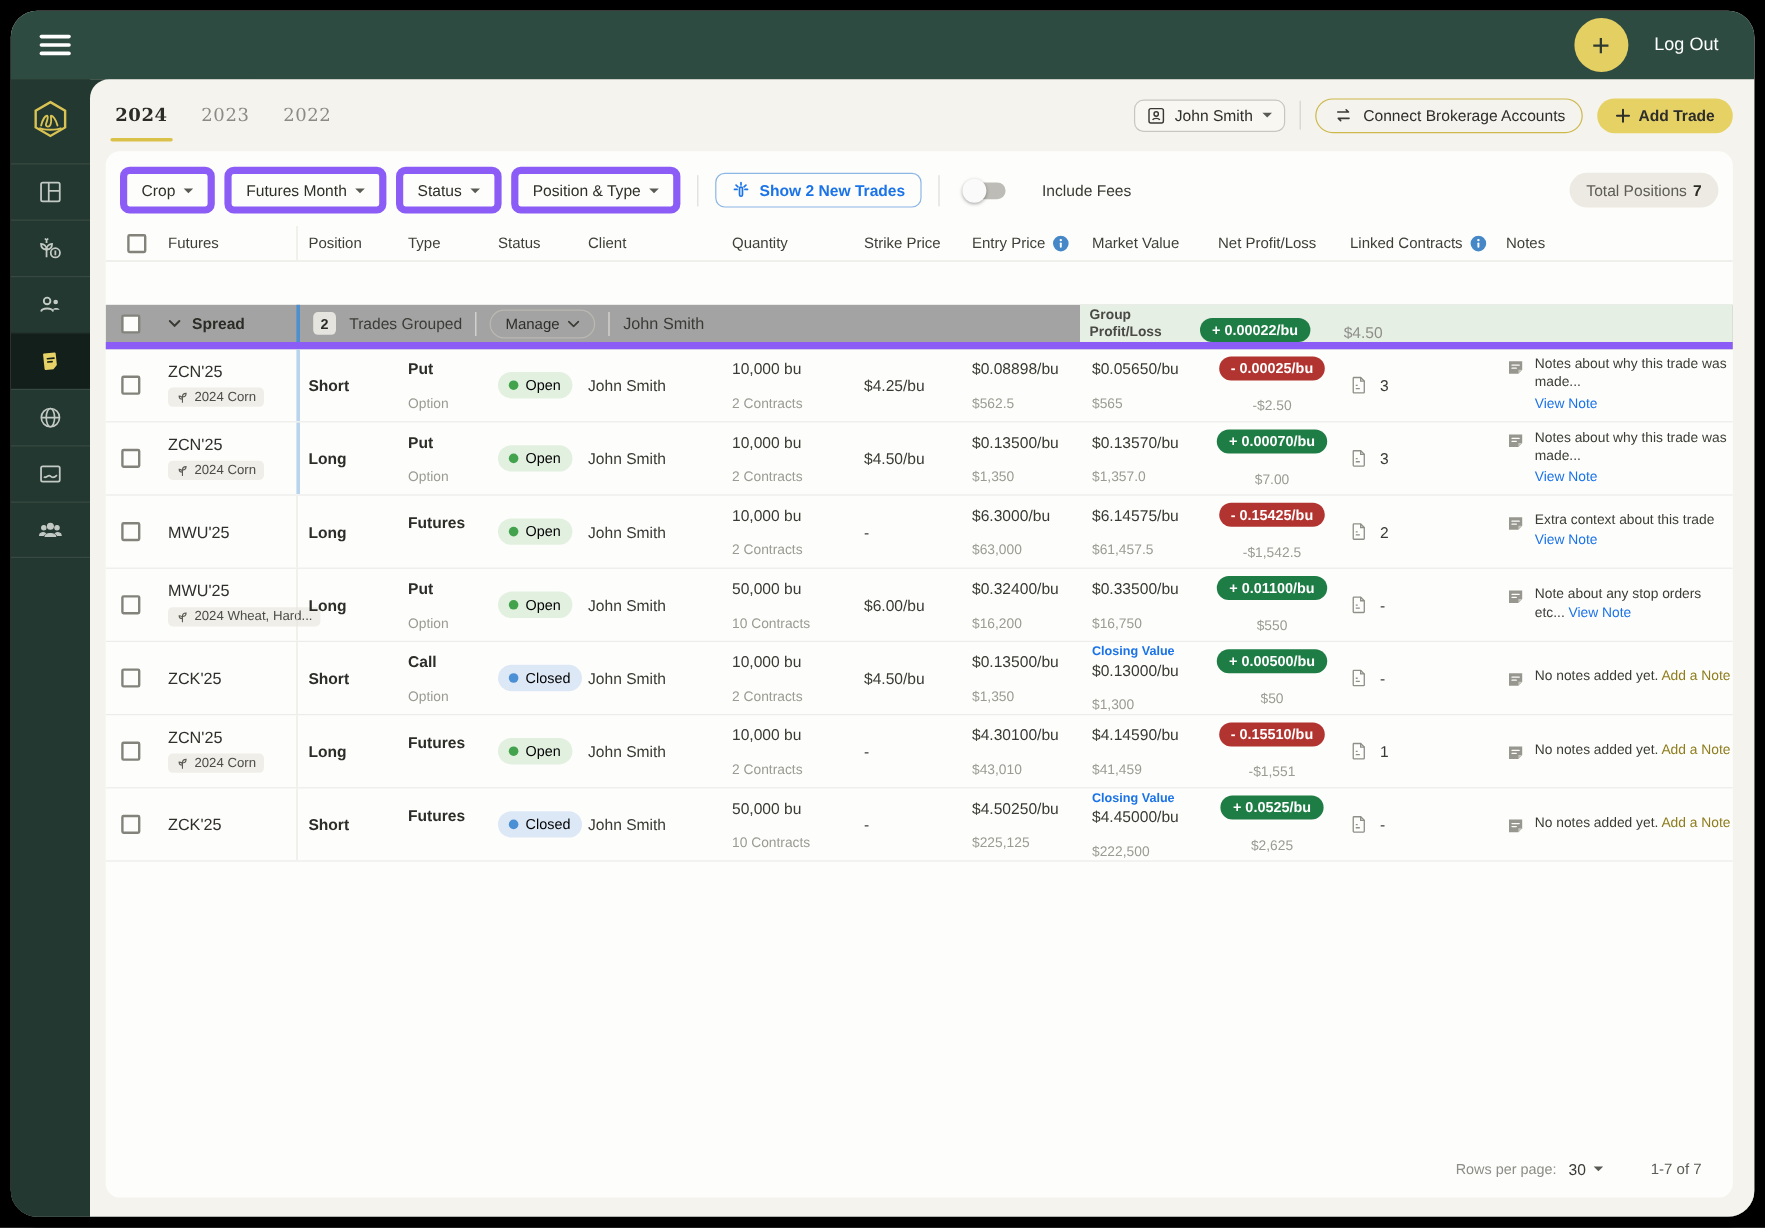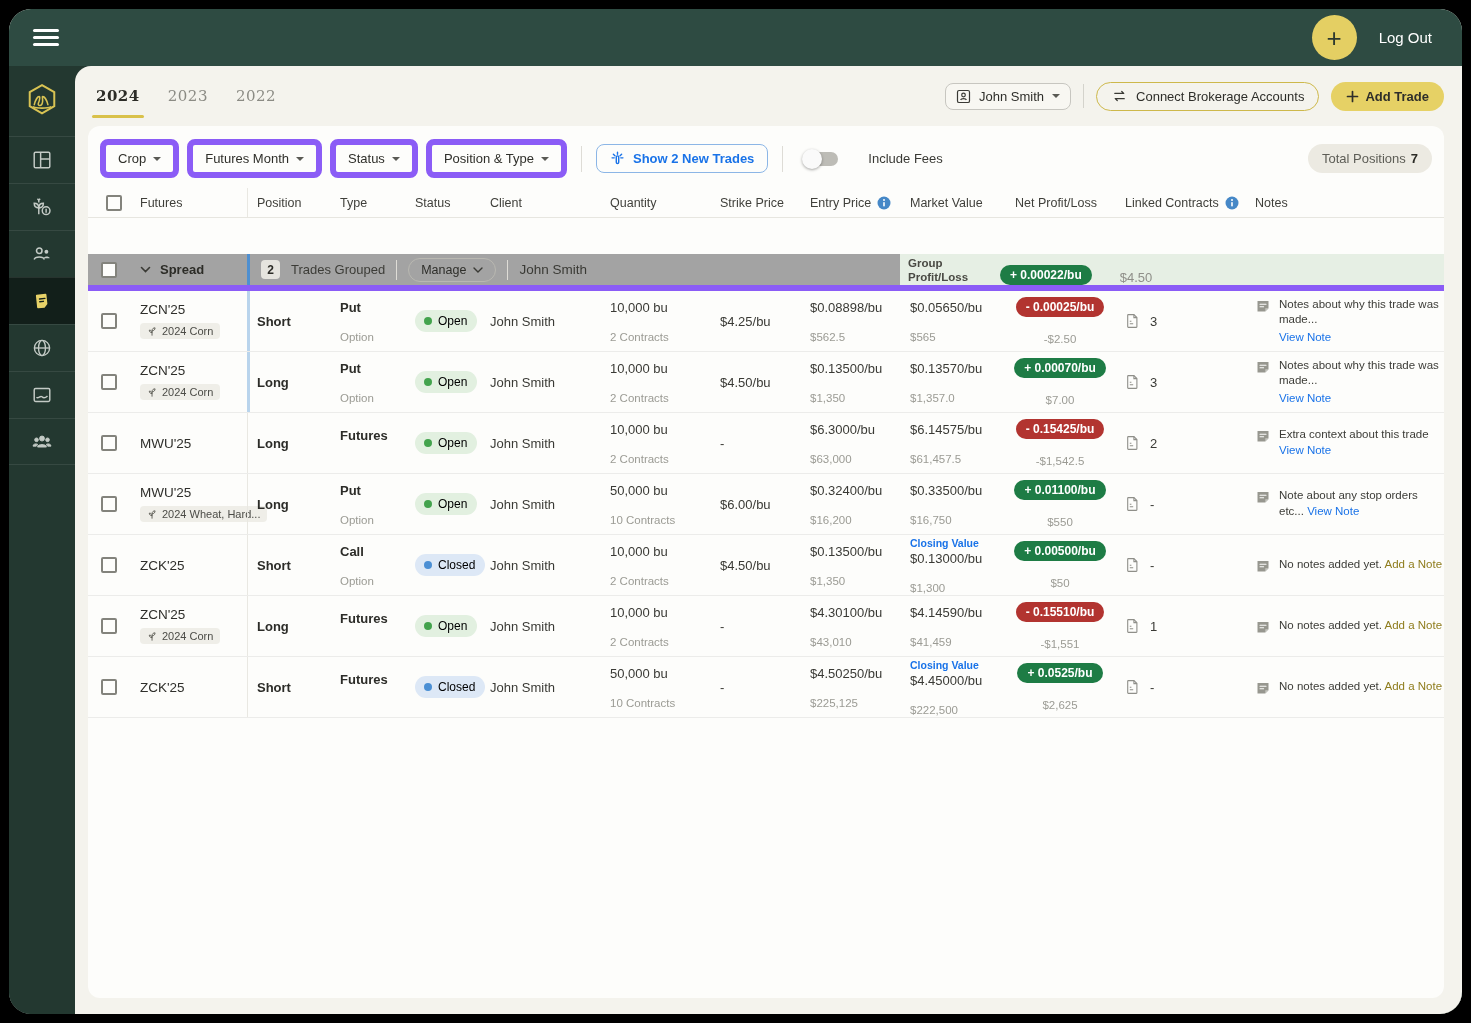--- a/index.html
+++ b/index.html
@@ -762,17 +762,25 @@
       <div class="notetext">
         <span>No notes added yet.</span>
         <a class="note-link add">Add a Note</a>
       </div>
     </div>
   </div>
             </div>
 
         <div class="spacer"></div>
 
+        <div class="pagination">
+          <span>Rows per page:</span>
+          <span class="rpp-val">
+            <span>30</span>
+            <span class="caret"></span>
+          </span>
+          <span class="pg-range">1-7 of 7</span>
+        </div>
       </section>
     </main>
   </div>
 </div>
 </div>
 
 </body></html>

